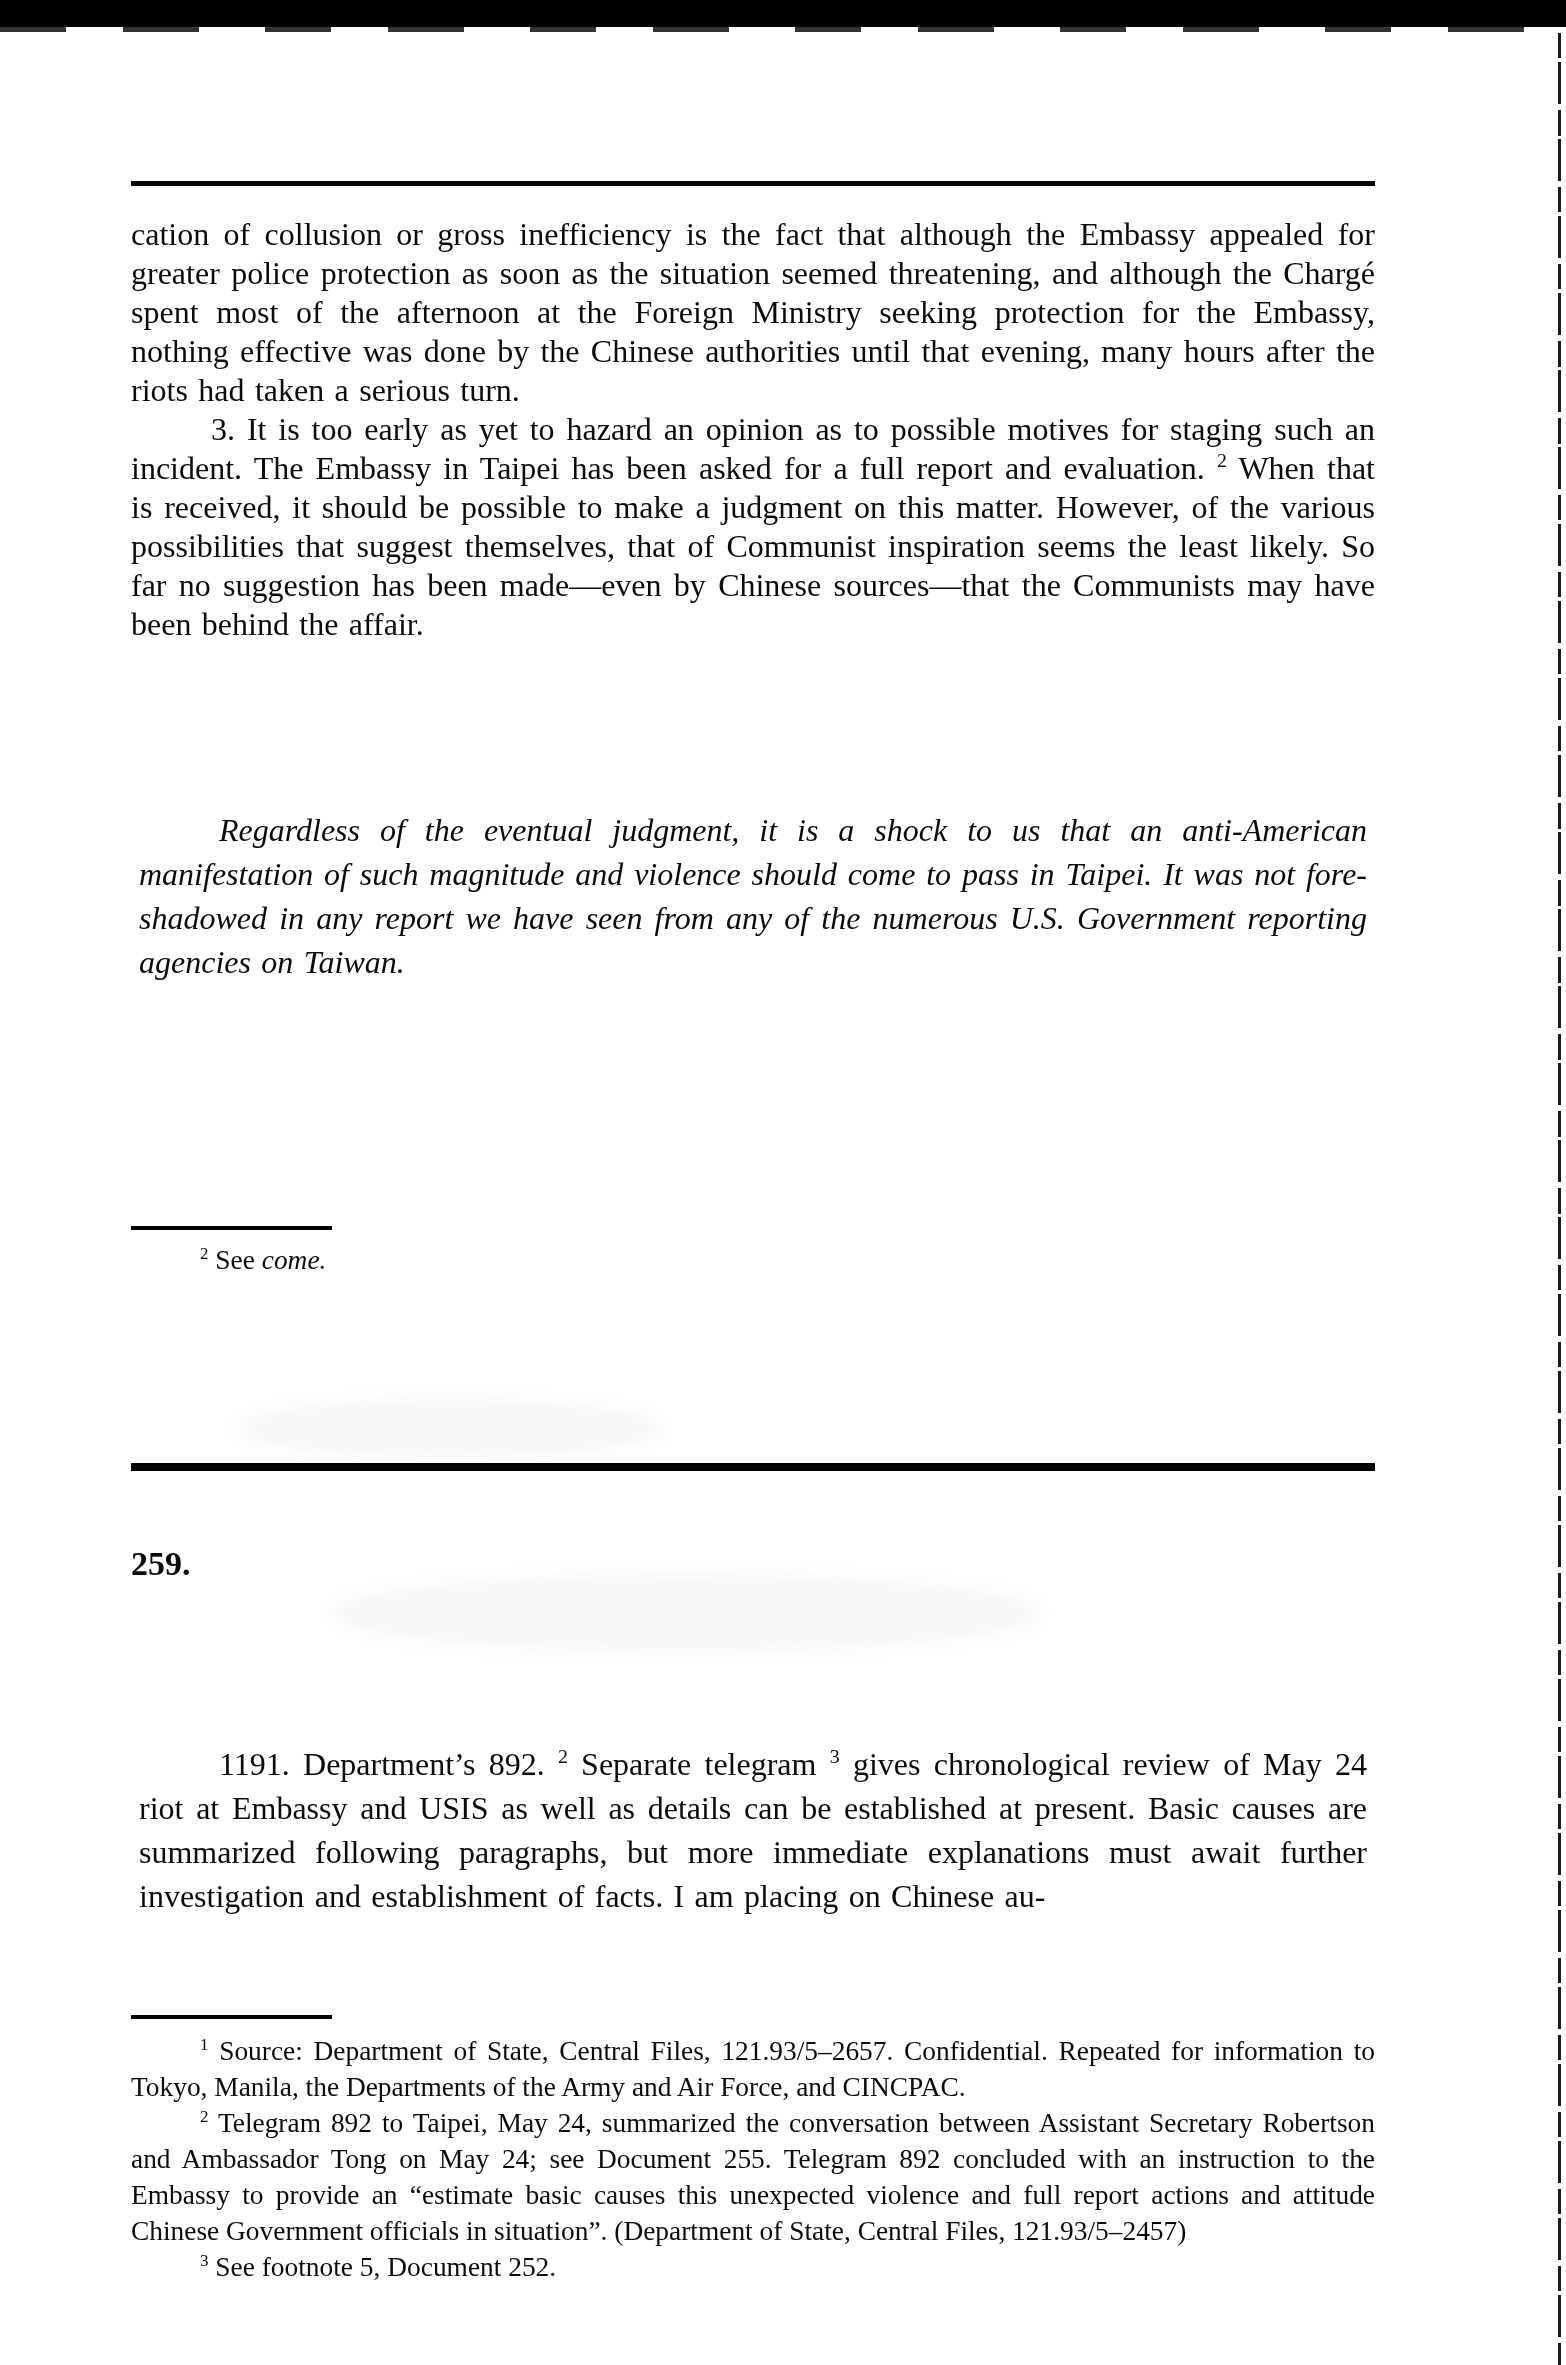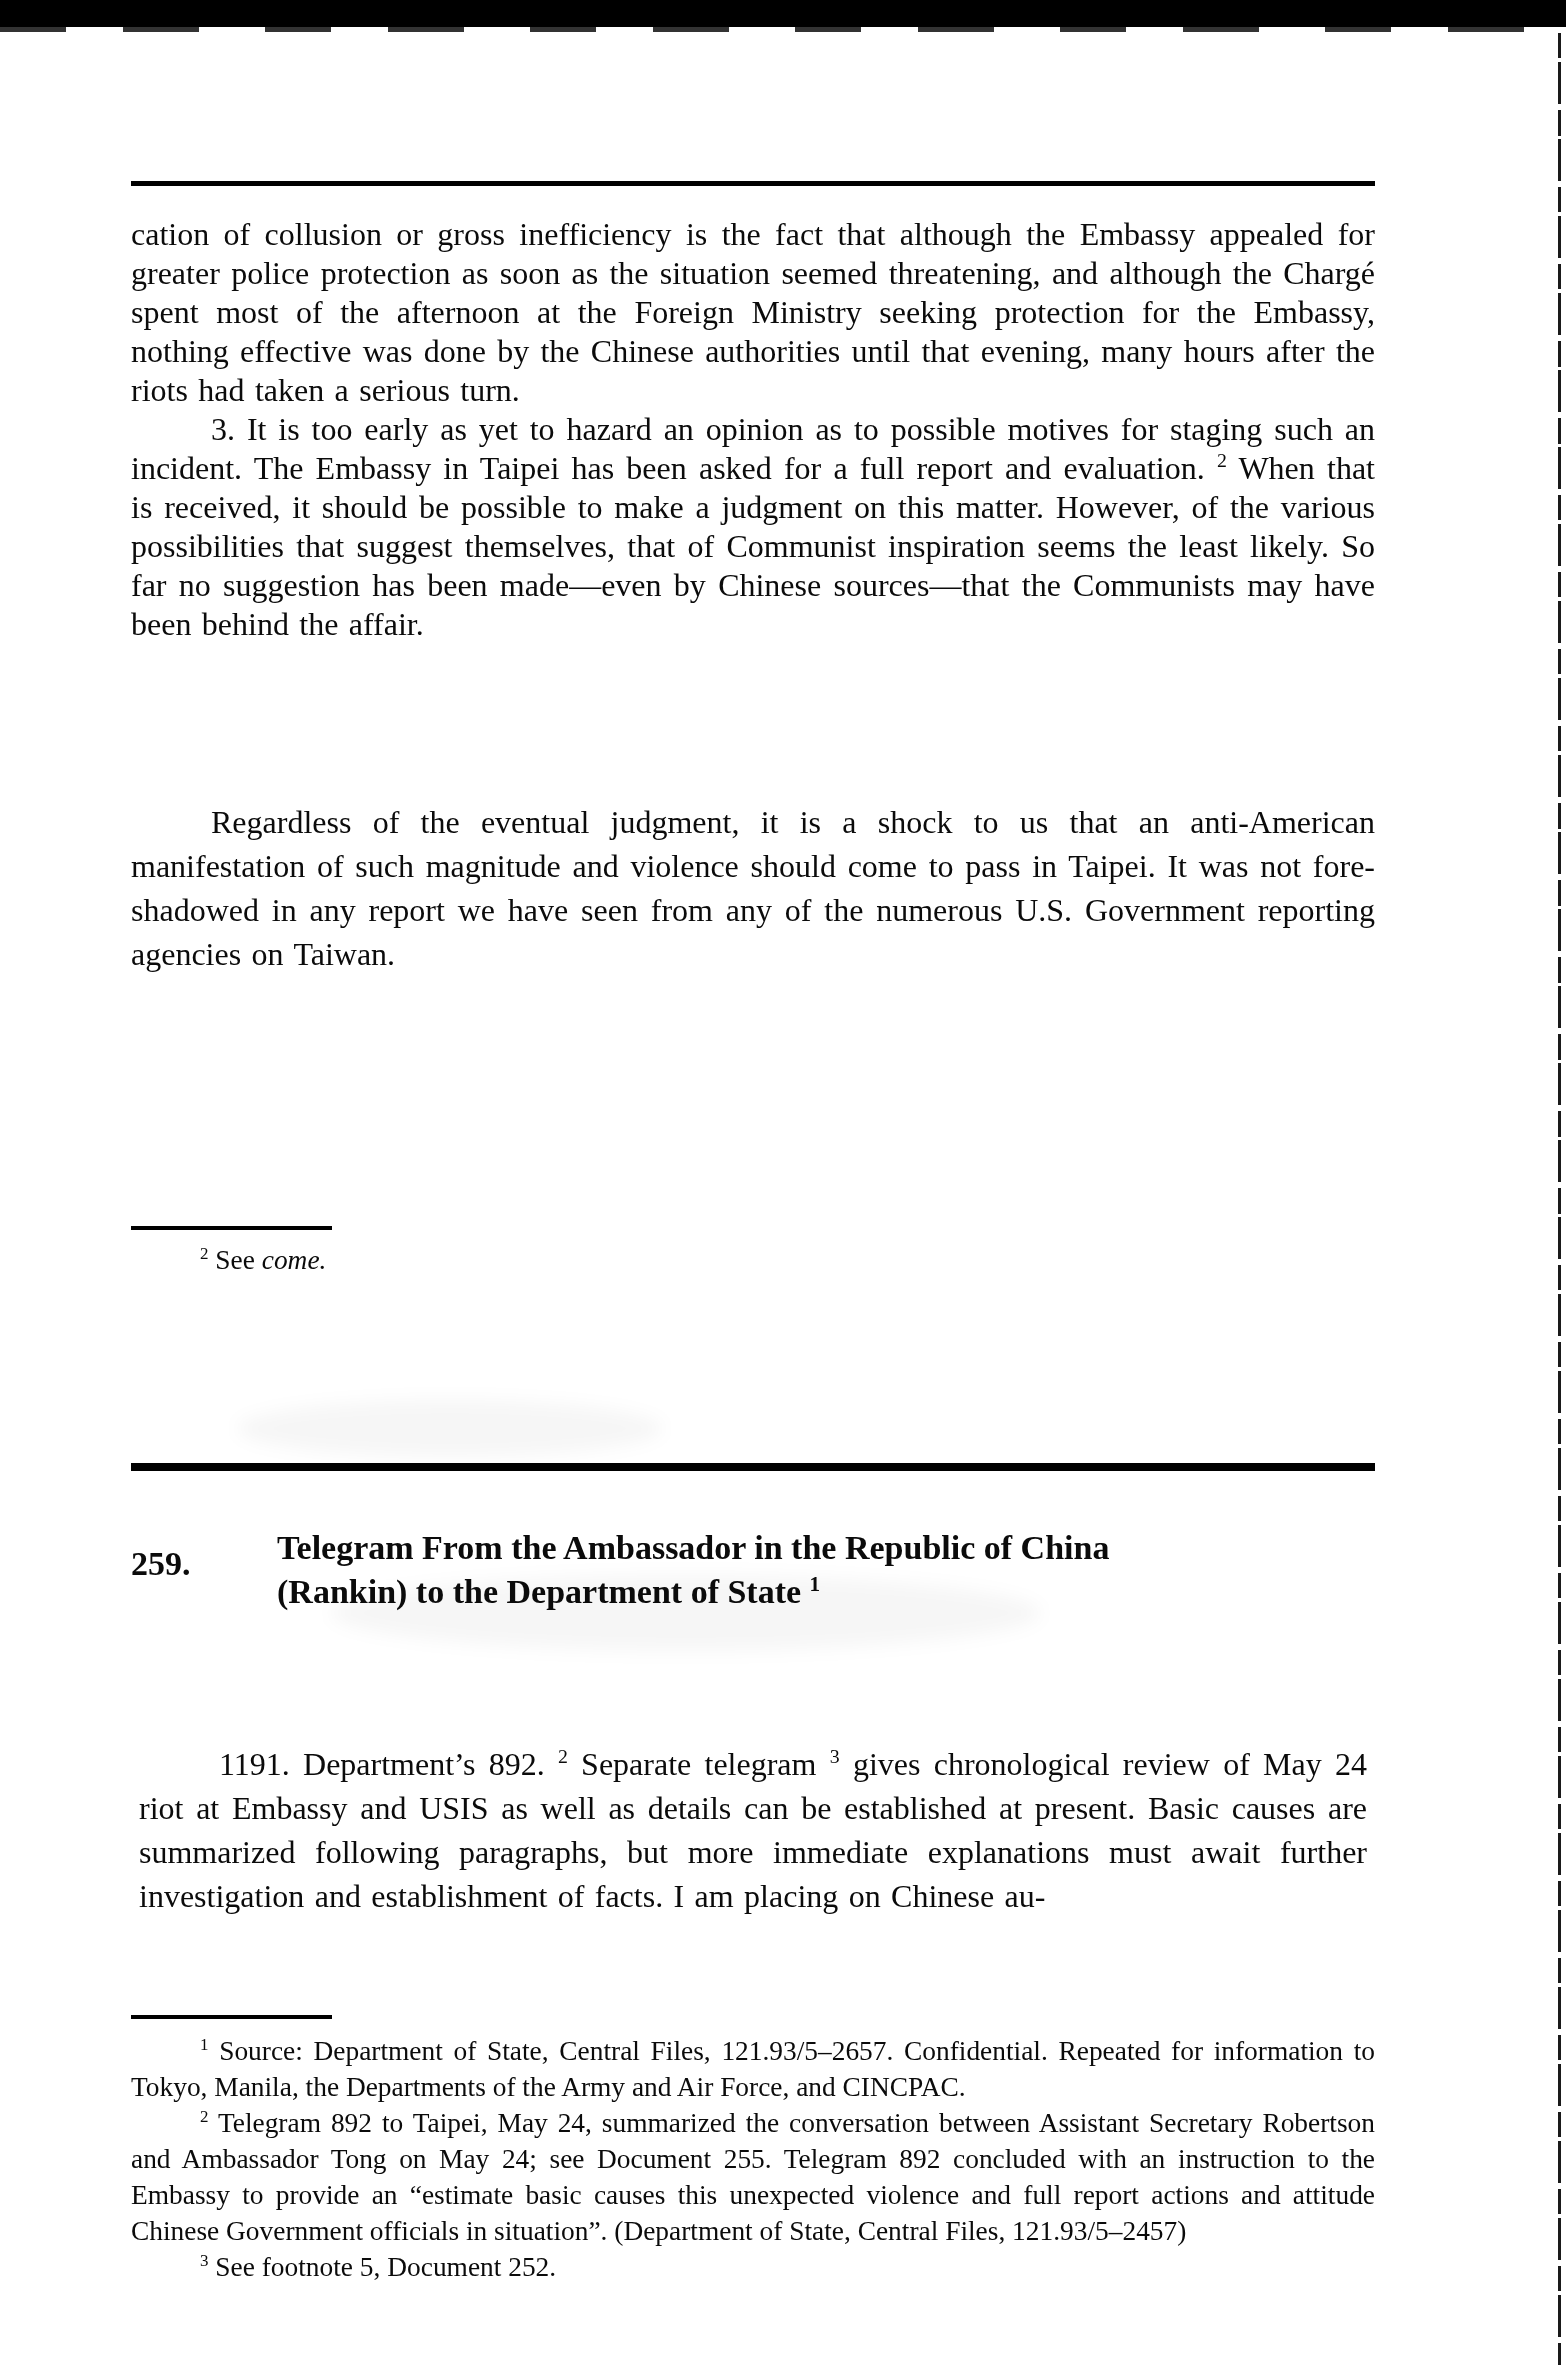--- a/index.html
+++ b/index.html
@@ -35,21 +35,21 @@
     letter-spacing:0.5px;white-space:nowrap;
   }
   .running-head .pageno{display:inline-block;margin-left:44px;}
   .head-rule{top:181px;height:4.7px;background:#000;}
 
   .editorial{top:215px;font-size:32px;line-height:39px;text-align:justify;word-spacing:2.4px;}
   .editorial p{margin:0;}
   .editorial p.indented{text-indent:80px;}
 
   .extract{top:800px;font-size:32px;line-height:44px;text-align:justify;word-spacing:2.4px;}
-  .extract p{margin:0;text-indent:80px;}
+  .extract p{margin:8px;text-indent:80px;font-style:italic;}
 
   .fn-rule{height:3.8px;background:#000;width:201px;}
   .fn-rule-1{top:1226px;}
   .fn-mid{top:1242px;font-size:27.4px;line-height:36px;}
   .fn-mid p{margin:0;text-indent:69px;}
 
   .doc-rule{top:1463px;height:7.6px;background:#000;}
 
   .doc-heading{
     top:1526px;font-size:34px;line-height:44px;font-weight:bold;
@@ -93,21 +93,20 @@
 
   <div class="col fn-rule fn-rule-1"></div>
   <div class="col fn-mid">
     <p><sup>2</sup> <span>See <span class="it">come.</span></span></p>
   </div>
 
   <div class="col doc-rule"></div>
 
   <div class="col doc-heading">
     <span class="docnum">259.</span>
-    <span id="doc-title"><span class="title-line">Telegram From the Ambassador in the Republic of China</span><span class="title-line">(Rankin) to the Department of State <sup>1</sup></span></span>
   </div>
 
 
   <div class="col doc-body">
     <p>1191. Department’s 892. <sup>2</sup> Separate telegram <sup>3</sup> gives chronological review of May 24 riot at Embassy and USIS as well as details can be established at present. Basic causes are summarized following paragraphs, but more immediate explanations must await further investigation and establishment of facts. I am placing on Chinese au-</p>
   </div>
 
   <div class="col fn-rule fn-rule-2"></div>
   <div class="col footnotes" id="footnote-list">
       <p><sup>1</sup> Source: Department of State, Central Files, 121.93/5–2657. Confidential. Repeated for information to Tokyo, Manila, the Departments of the Army and Air Force, and CINCPAC.</p>

